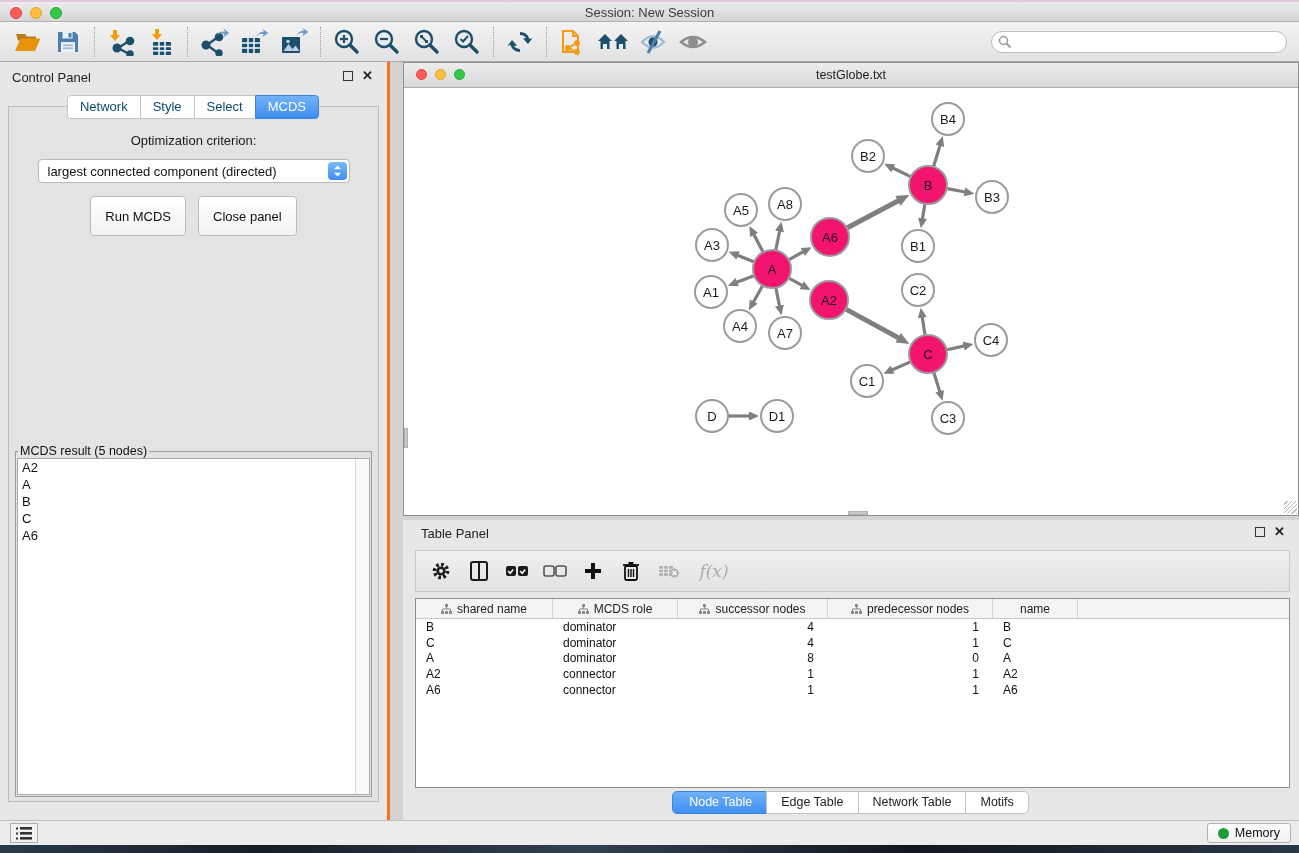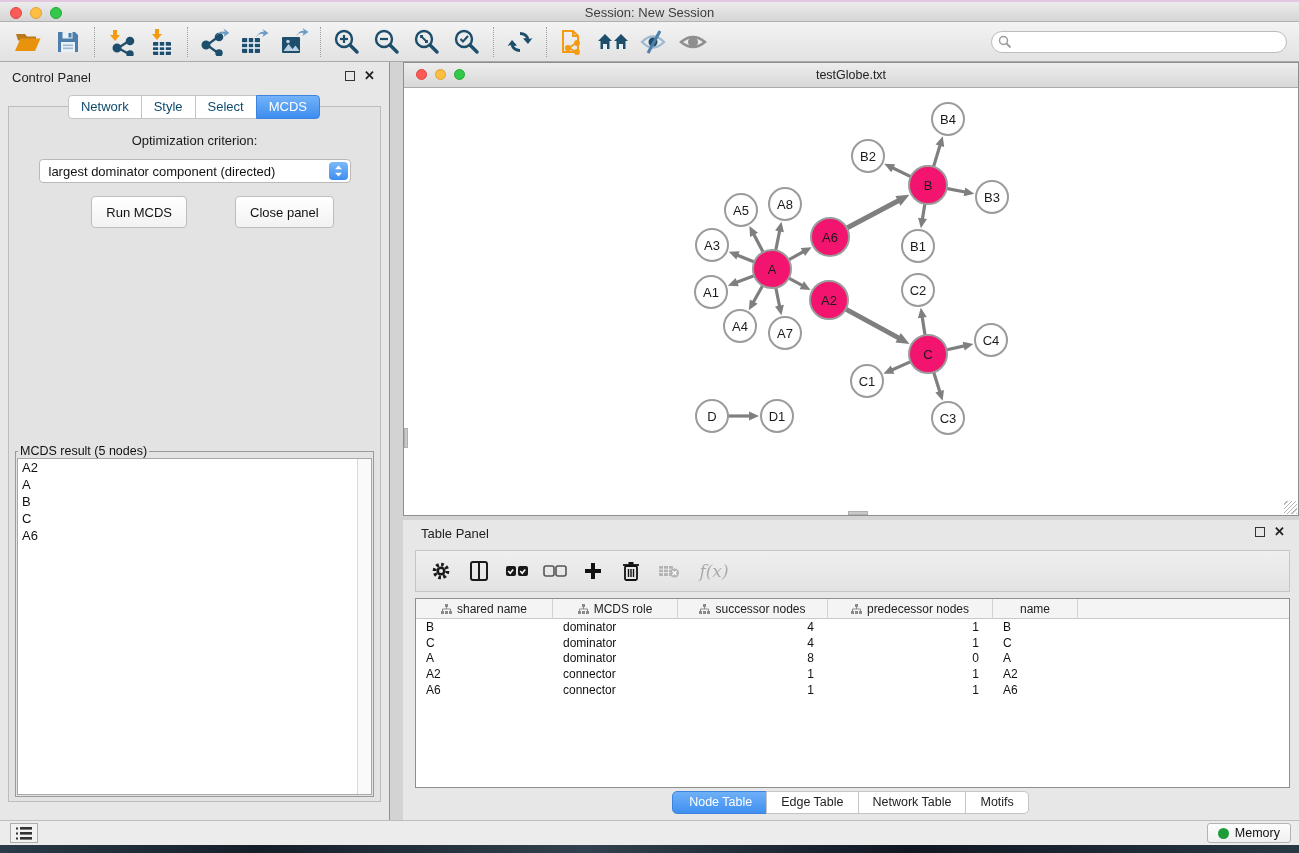--- a/index.html
+++ b/index.html
@@ -26,42 +26,42 @@
   .searchwrap { margin-left:auto; margin-right:4px; position:relative; }
   .searchwrap input { width:296px; height:22px; border:1px solid #BDBDBD; border-radius:12px;
     background:#fff; padding-left:24px; font-size:12px; outline:none; }
   .searchwrap svg { position:absolute; left:7px; top:4px; }
 
   
   .workspace { position:absolute; left:0; top:62px; width:1299px; height:758px; background:#D3D3D3; }
 
   
   .cpanel { position:absolute; left:0; top:0; width:390px; height:758px; background:#E7E7E7;
-    border-right:1px solid #f97316; }
+    border-right:3px solid #f97316; }
   .panel-head { position:absolute; left:12px; top:8px; font-size:13px; color:#222; }
   .panel-ctl { position:absolute; top:9px; display:flex; gap:9px; align-items:center; }
   .float-ic { width:10px; height:10px; border:1.5px solid #333; background:transparent; display:inline-block; }
   .close-ic { font-size:13px; font-weight:bold; color:#222; line-height:10px; }
   .cp-tabs { position:absolute; left:0; right:0; top:33px; display:flex; justify-content:center; z-index:2; }
   .cp-tab { font-size:13px; color:#0c4a6e; background:#fff; border:1px solid #C4C4C4; padding:3px 12px 4px;
     margin-left:-1px; }
   .cp-tab:first-child { border-radius:4px 0 0 4px; }
   .cp-tab:last-child { border-radius:0 4px 4px 0; }
   .cp-tab.active { background:linear-gradient(#74B3F8,#3D8DF0); border-color:#3D84E0; color:#fff; }
   .cp-body { position:absolute; left:8px; right:8px; top:44px; bottom:18px;
     border:1px solid #BCBCBC; background:#E3E3E3; padding-top:26px; }
   .opt-label { text-align:center; font-size:13px; color:#1a1a1a; margin-bottom:11px; }
   .dropdown { position:relative; margin:0 auto 13px; width:312px; height:24px; background:#fff;
     border:1px solid #B9B9B9; border-radius:4px; font-size:13px; color:#111;
     display:flex; align-items:center; padding-left:9px; }
   .dd-btn { position:absolute; right:2px; top:2px; width:19px; height:18px; border-radius:4px;
     background:linear-gradient(#7CB9FA,#3D8DF0); display:flex; align-items:center; justify-content:center; }
   .btn-row { display:flex; justify-content:center; gap:12px; }
-  .mac-btn { height:32px; background:linear-gradient(#FFFFFF,#F2F2F2); border:1px solid #BDBDBD;
-    border-radius:4px; font-size:13px; color:#111; padding:0 14px; display:flex; align-items:center;margin-left:36px; }
+  .mac-btn { height:40px; background:linear-gradient(#FFFFFF,#F2F2F2); border:1px solid #BDBDBD;
+    border-radius:4px; font-size:13px; color:#111; padding:0 14px; display:flex; align-items:center; }
   fieldset.result { position:absolute; left:6px; right:6px; top:337px; bottom:4px;
     border:1px solid #9A9A9A; background:#E3E3E3; display:flex; }
   fieldset.result legend { font-size:12.5px; color:#111; margin-left:2px; padding:0 2px; }
   .result-list { flex:1; background:#fff; border:1px solid #A8A8A8; margin:0 1px 1px 1px;
     position:relative; overflow:hidden; }
   .result-item { font-size:13px; color:#111; padding:1px 0 1px 4px; line-height:15px; }
   .result-scroll { position:absolute; right:0; top:0; bottom:0; width:14px; background:#FAFAFA;
     border-left:1px solid #D8D8D8; }
 
   
@@ -292,21 +292,21 @@
       </div>
       <div class="cp-tabs">
           <div class="cp-tab">Network</div>
           <div class="cp-tab">Style</div>
           <div class="cp-tab">Select</div>
           <div class="cp-tab active">MCDS</div>
         </div>
       <div class="cp-body">
         <div class="opt-label">Optimization criterion:</div>
         <div class="dropdown">
-          <span>largest dominator component (directed)</span>
+          <span>largest connected component (directed)</span>
           <span class="dd-btn">
             <svg width="11" height="14" viewBox="0 0 11 14">
               <path d="M2 5.2 L5.5 1.5 9 5.2 z" fill="#fff"></path>
               <path d="M2 8.8 L5.5 12.5 9 8.8 z" fill="#fff"></path>
             </svg>
           </span>
         </div>
         <div class="btn-row">
           <div class="mac-btn">Run MCDS</div>
           <div class="mac-btn">Close panel</div>

